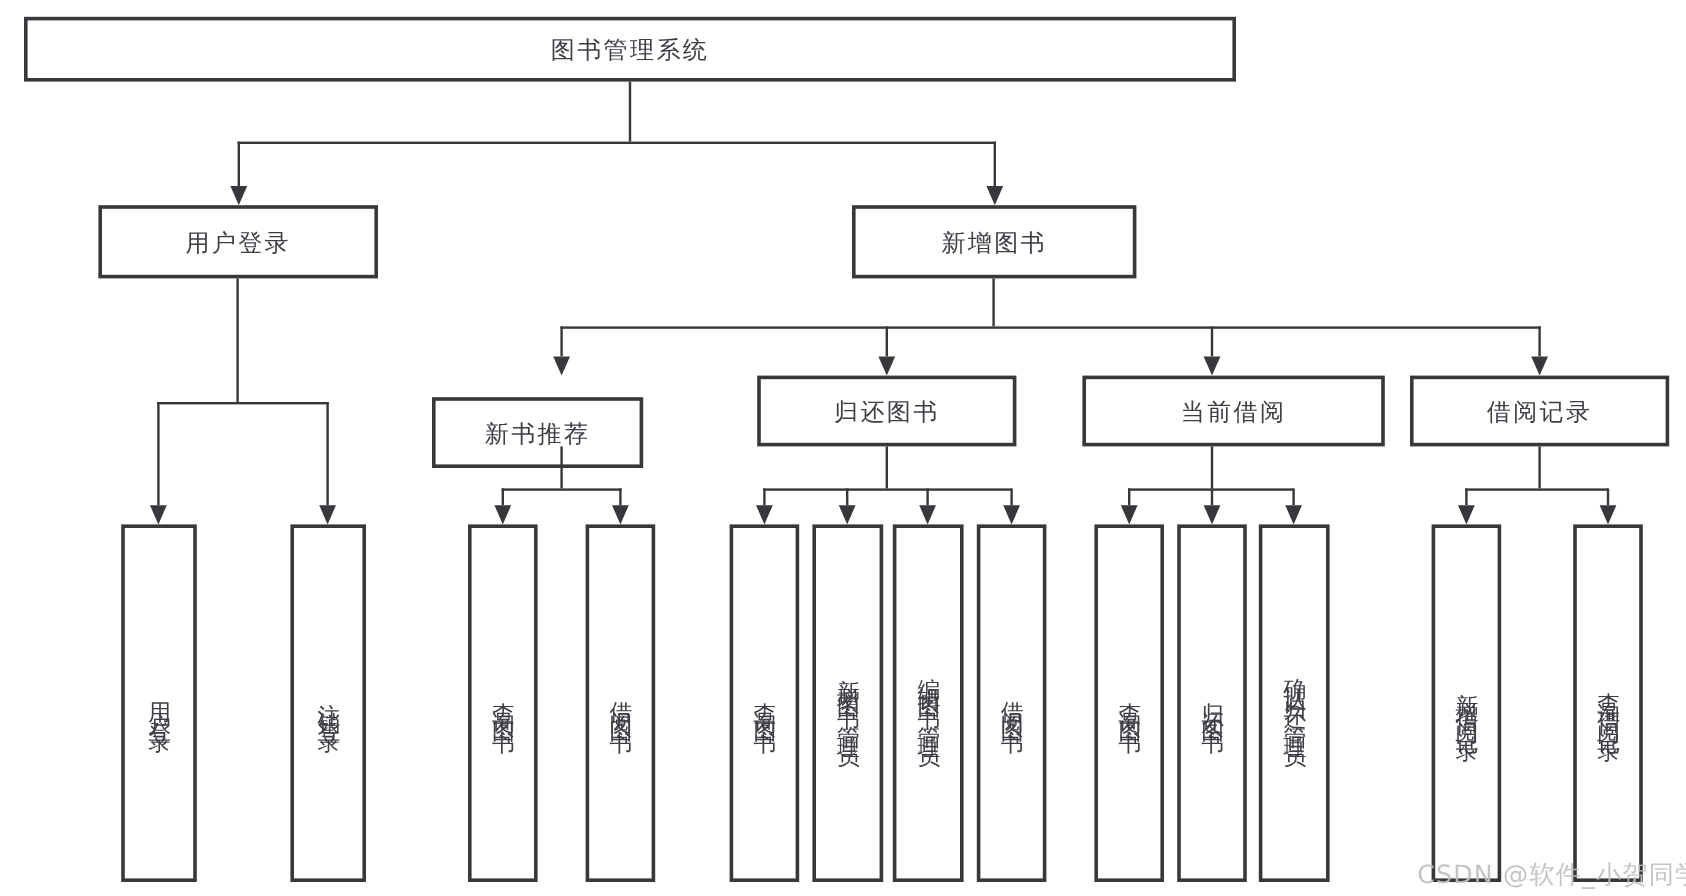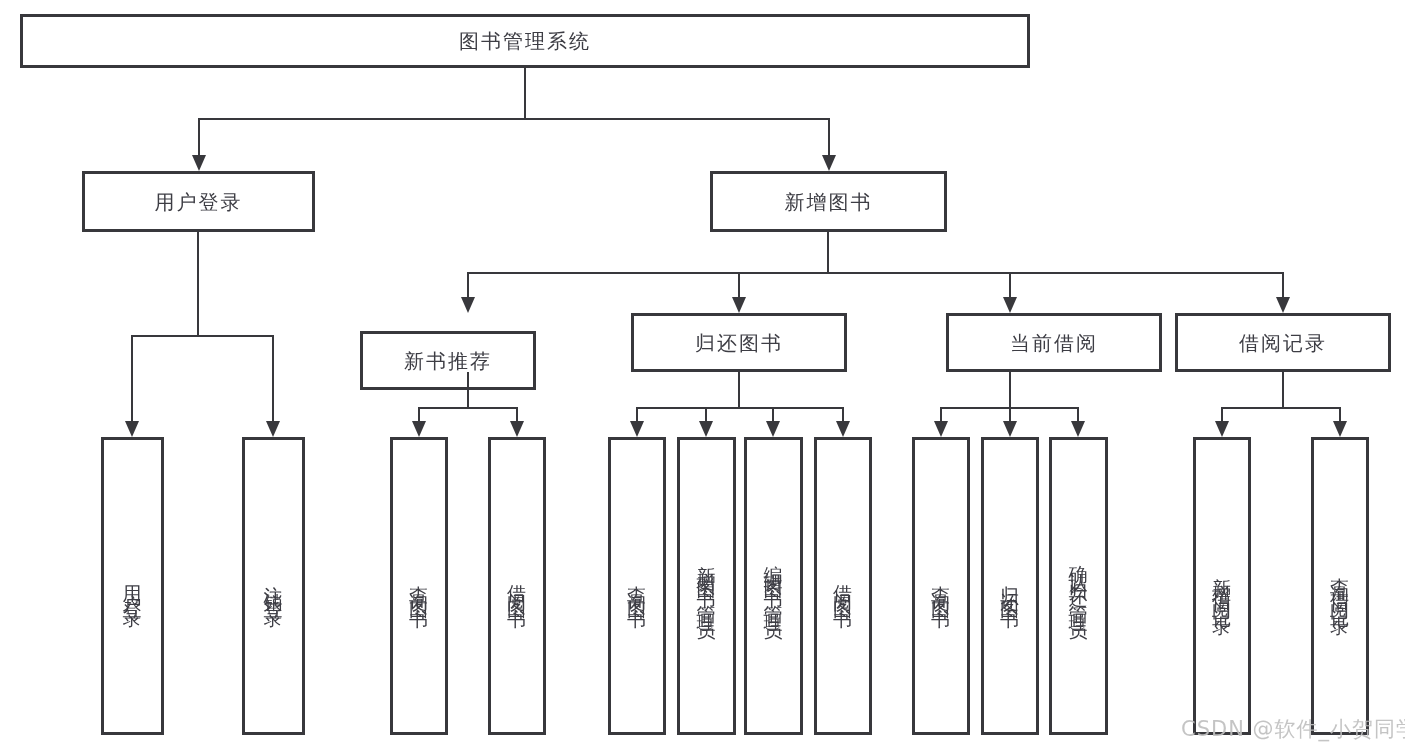--- a/index.html
+++ b/index.html
@@ -33,21 +33,21 @@
 
 <div id="canvas">
 
   <div class="node" style="left:20px;top:14px;width:1010px;height:54px;">图书管理系统</div>
 
   <div class="node" style="left:82px;top:171px;width:233px;height:61px;">用户登录</div>
   <div class="node" style="left:710px;top:171px;width:237px;height:61px;">新增图书</div>
 
   <div class="node" style="left:360px;top:331px;width:176px;height:59px;">新书推荐</div>
   <div class="node" style="left:631px;top:313px;width:216px;height:59px;">归还图书</div>
-  <div class="node" style="left:946px;top:313px;width:216px;height:59px;">当前借阅</div>
+  <div class="node" style="left:902px;top:313px;width:252px;height:59px;">当前借阅</div>
   <div class="node" style="left:1175px;top:313px;width:216px;height:59px;">借阅记录</div>
 
   <div class="node vnode" style="left:101px;top:437px;width:63px;height:298px;">用户登录</div>
   <div class="node vnode" style="left:242px;top:437px;width:63px;height:298px;">注销登录</div>
 
   <div class="node vnode" style="left:390px;top:437px;width:58px;height:298px;">查询图书</div>
   <div class="node vnode" style="left:488px;top:437px;width:58px;height:298px;">借阅图书</div>
 
   <div class="node vnode" style="left:608px;top:437px;width:58px;height:298px;">查询图书</div>
   <div class="node vnode" style="left:677px;top:437px;width:59px;height:298px;">新增图书（管理员）</div>

